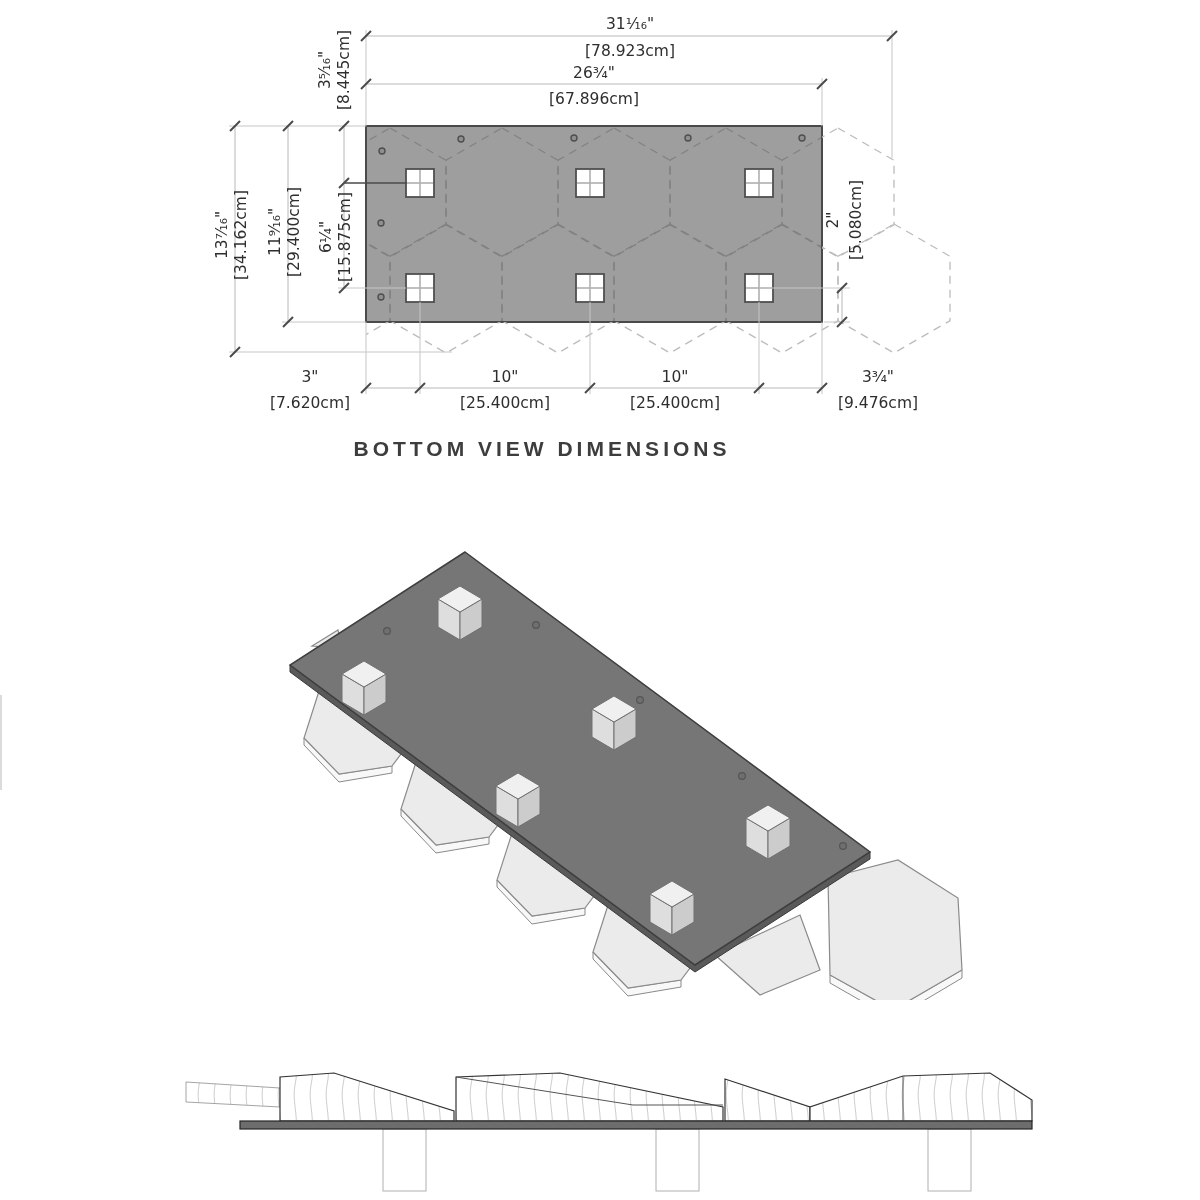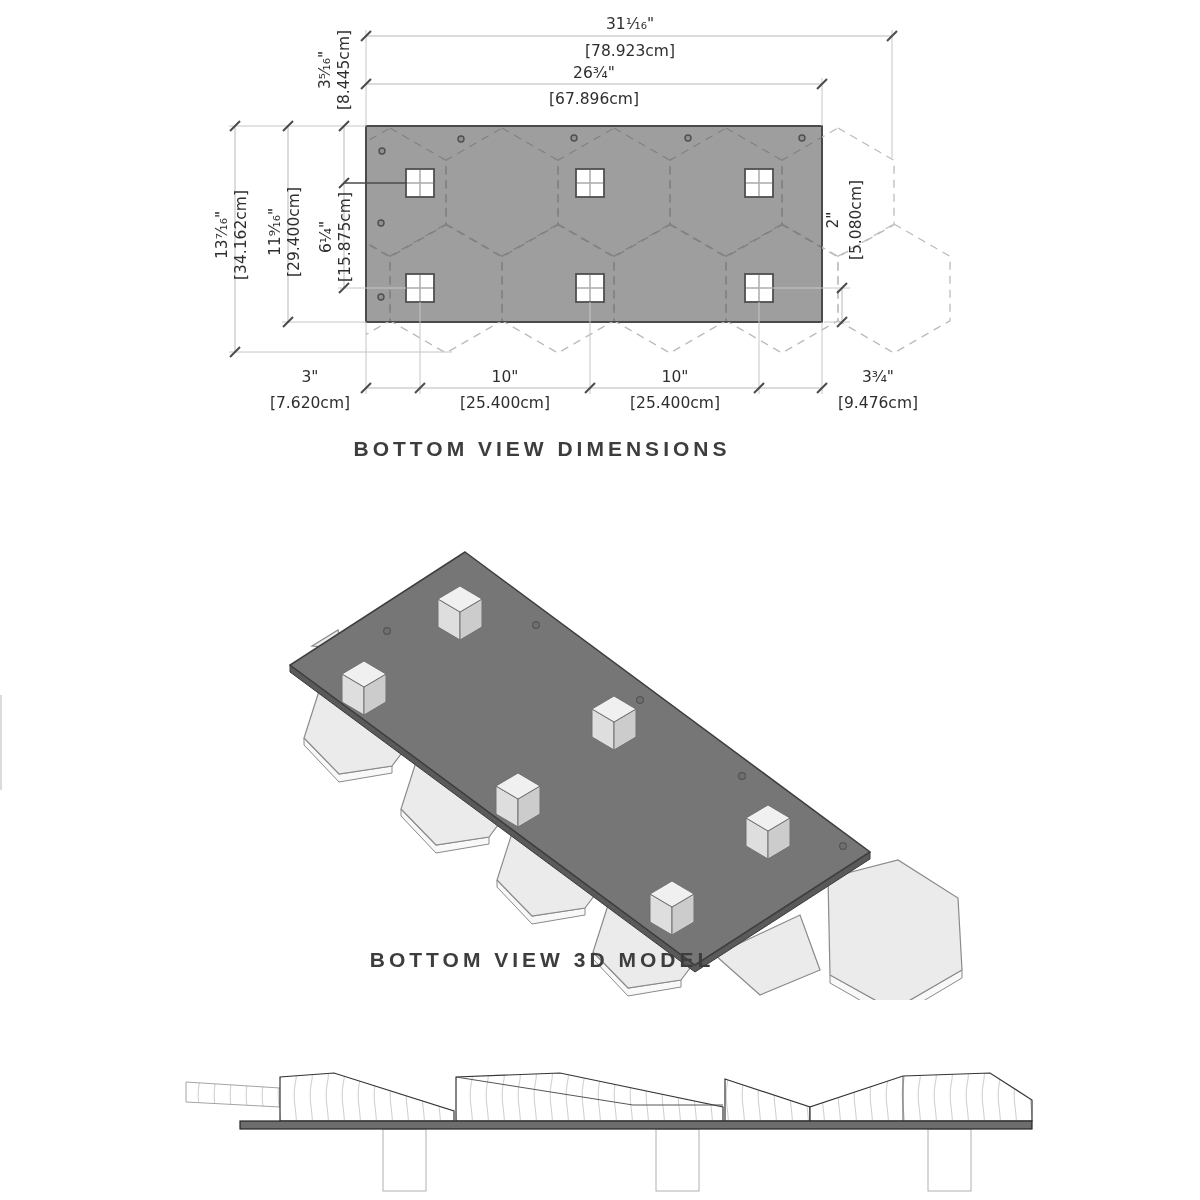--- a/index.html
+++ b/index.html
@@ -229,21 +229,20 @@
         <polygon points="518,243 540,256 518,269 496,256" fill="#f0f0f0" stroke="#707070" stroke-width="1"></polygon>
         <polygon points="746,288 768,301 768,329 746,316" fill="#dedede" stroke="#707070" stroke-width="1"></polygon>
         <polygon points="790,288 768,301 768,329 790,316" fill="#cccccc" stroke="#707070" stroke-width="1"></polygon>
         <polygon points="768,275 790,288 768,301 746,288" fill="#f0f0f0" stroke="#707070" stroke-width="1"></polygon>
         <polygon points="650,364 672,377 672,405 650,392" fill="#dedede" stroke="#707070" stroke-width="1"></polygon>
         <polygon points="694,364 672,377 672,405 694,392" fill="#cccccc" stroke="#707070" stroke-width="1"></polygon>
         <polygon points="672,351 694,364 672,377 650,364" fill="#f0f0f0" stroke="#707070" stroke-width="1"></polygon>
       </g>
   </svg>
 
-  <div class="caption" style="top:948px">BOTTOM VIEW 3D MODEL</div>
 
   <svg class="drawing" style="top:1040px" width="1200" height="160" viewBox="0 0 1200 160">
     <defs>
       <pattern id="grain" patternUnits="userSpaceOnUse" width="16" height="90">
         <rect width="16" height="90" fill="#ffffff"></rect>
         <path d="M8,0 C5,15 11,28 7,45 C4,60 10,75 8,90" stroke="#cdcdcd" stroke-width="1" fill="none"></path>
       </pattern>
     </defs>
 
     <g>

